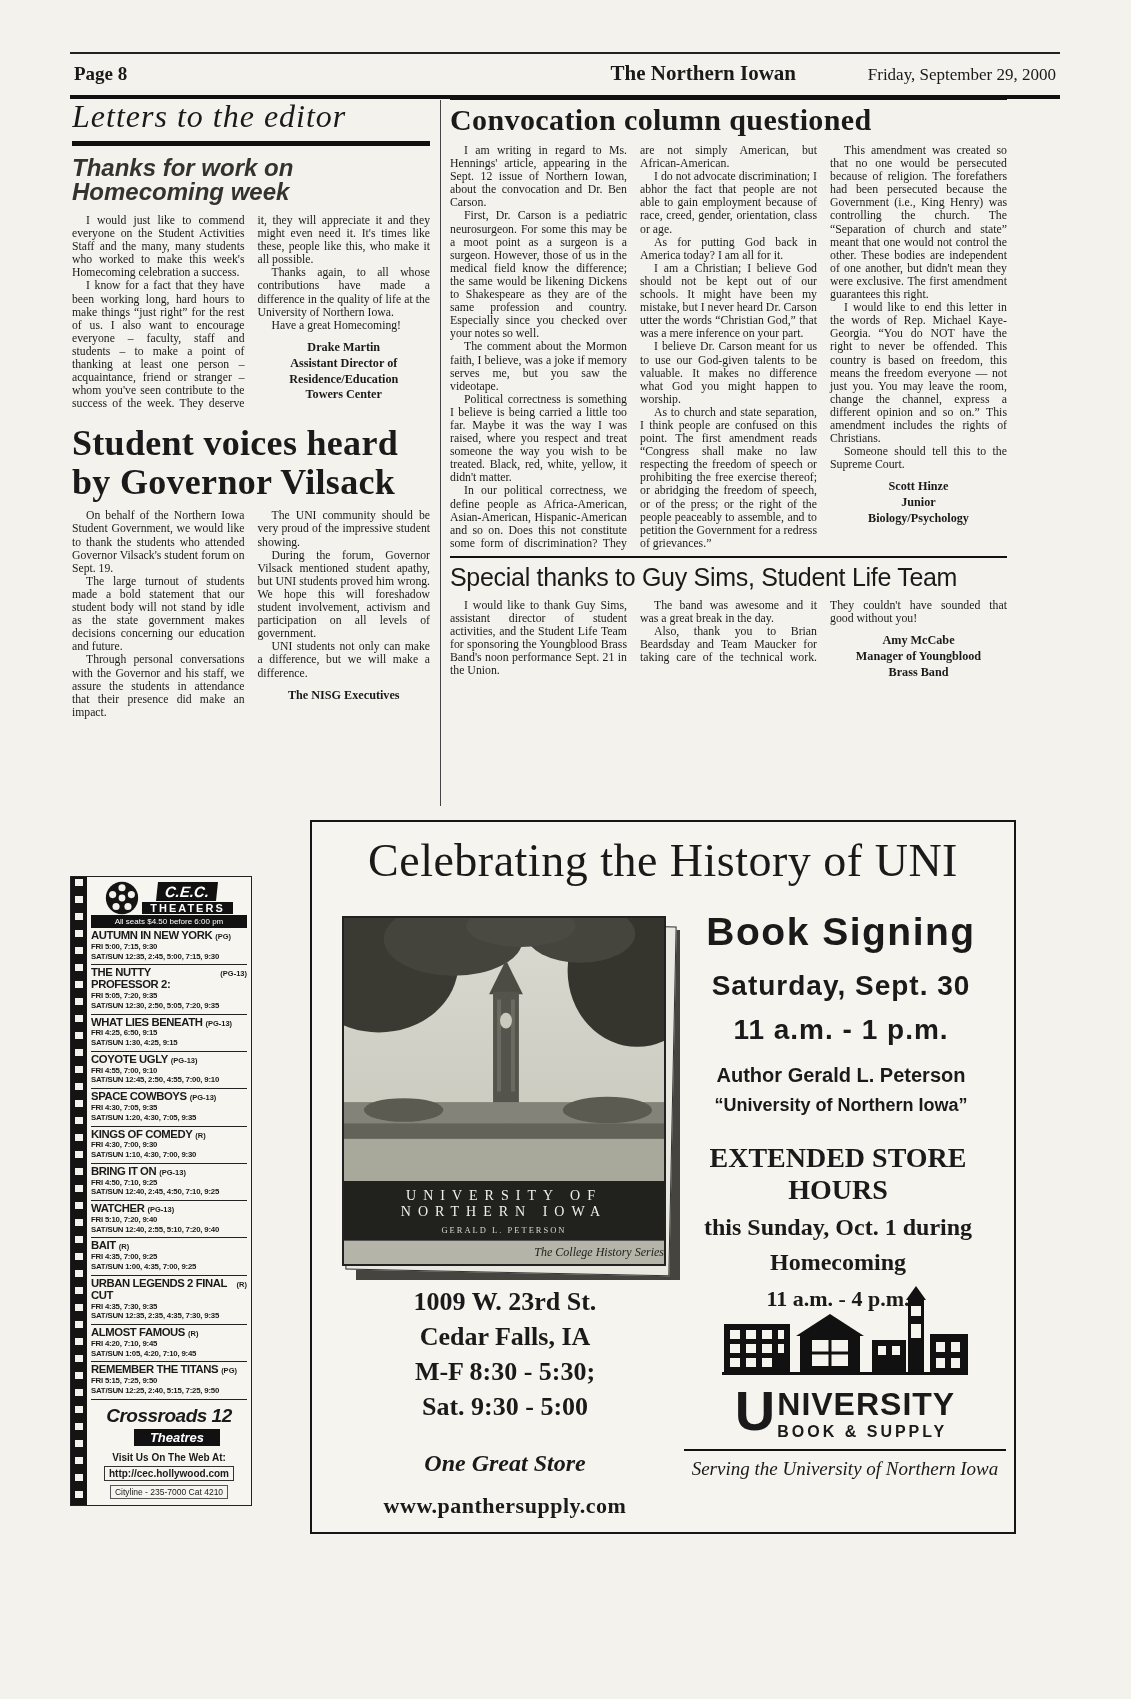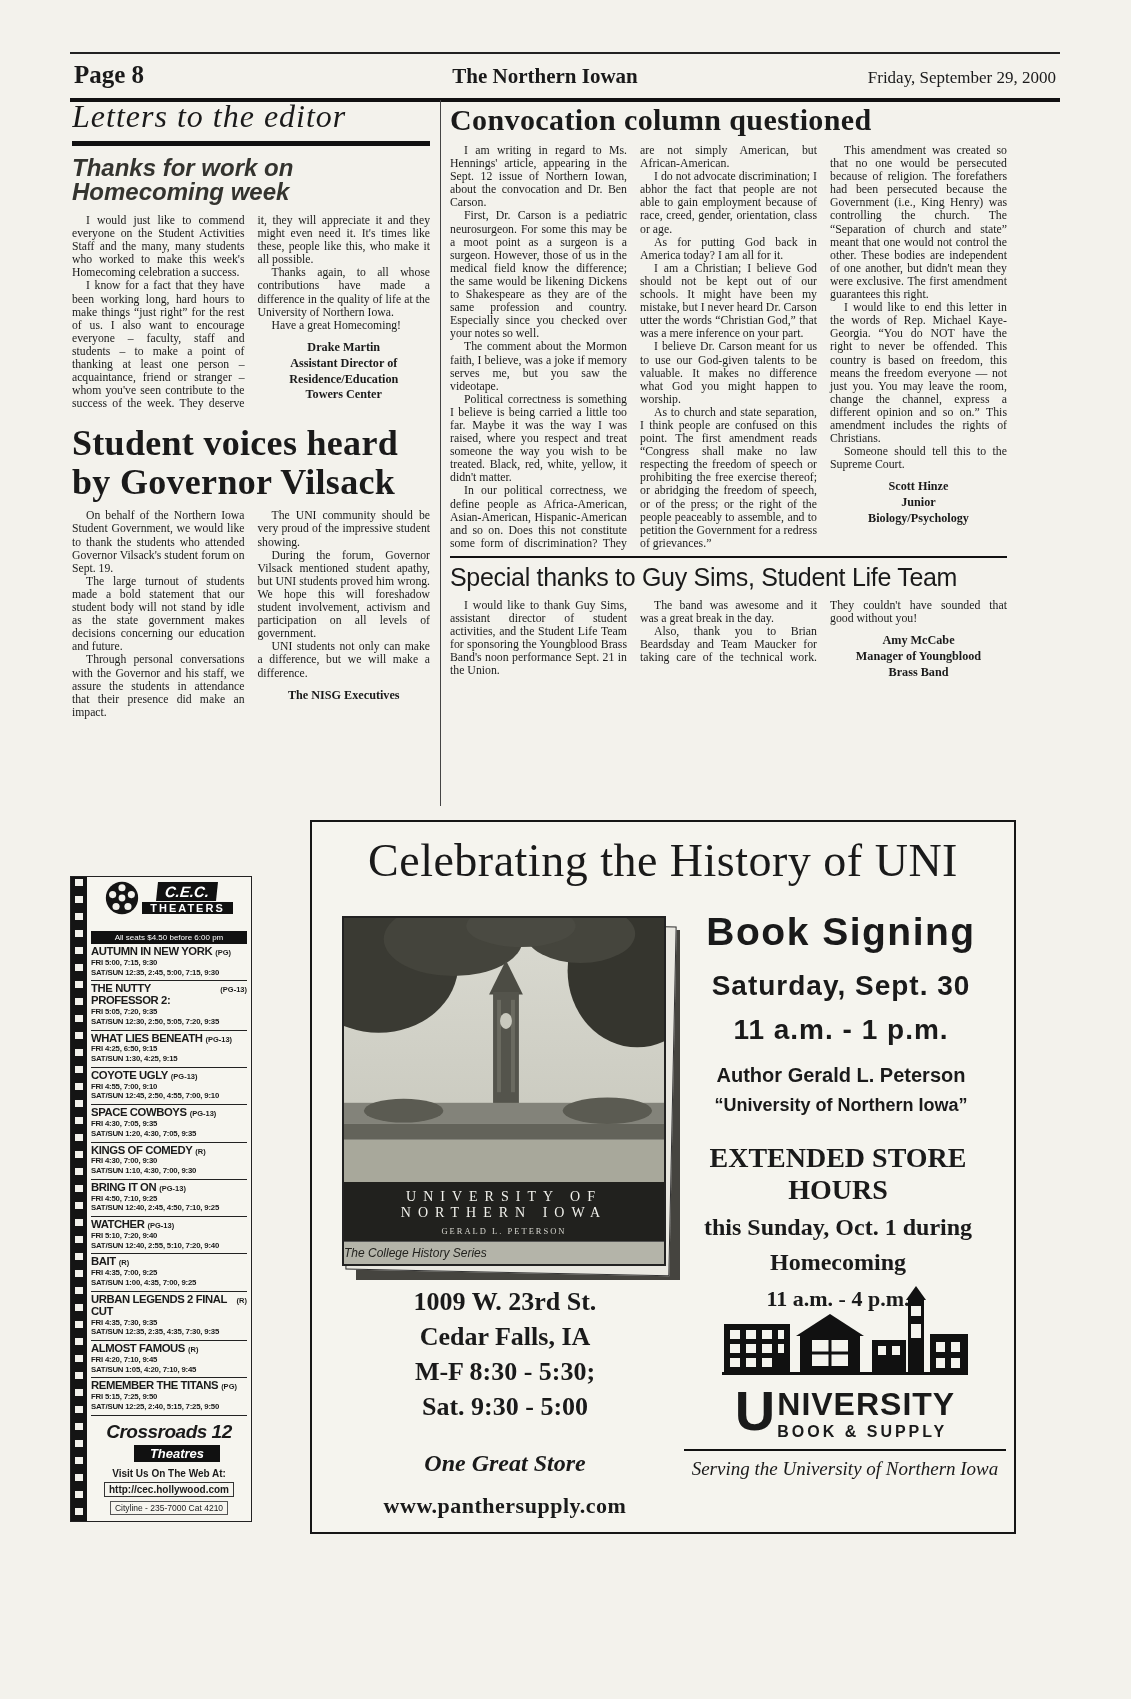--- a/index.html
+++ b/index.html
@@ -8,22 +8,22 @@
     position:relative; width:1131px; height:1699px; margin:0 auto;
     background:#f3f2ec; color:#1a1a1a;
     font-family:"Liberation Serif", serif; overflow:hidden;
   }
   
   .masthead {
     position:absolute; left:70px; top:52px; width:990px;
     border-top:2px solid #222; border-bottom:4px solid #111;
     padding:7px 4px 9px; display:flex; align-items:baseline;
   }
-  .mh-page { font-weight:bold; font-size:25px; width:220px; }
-  .mh-title { font-weight:bold; font-size:21px; flex:1; text-align:center; }
+  .mh-page { font-weight:bold; font-size:19px; width:220px; }
+  .mh-title { font-weight:bold; font-size:21px; flex:1; text-align:right; }
   .mh-date { font-size:17px; width:260px; text-align:right; }
 
   .v-divider { position:absolute; left:440px; top:100px; width:1px; height:706px; background:#444; }
 
   
   .letters-block { position:absolute; left:72px; top:98px; width:358px; height:780px; overflow:hidden; }
   .letters-header {
     font-style:italic; font-weight:normal; font-size:32px; letter-spacing:1px;
     padding-bottom:6px; border-bottom:5px solid #111;
   }
@@ -65,21 +65,21 @@
   .cec-logo { display:flex; align-items:center; justify-content:center; gap:3px; }
   .cec-logo-text { text-align:center; }
   .cec-name {
     display:inline-block; background:#111; color:#fff; font-weight:bold; font-style:italic;
     font-size:15px; padding:1px 8px; transform:skewX(-6deg);
   }
   .cec-theaters {
     display:block; background:#111; color:#fff; font-weight:bold;
     font-size:11px; letter-spacing:2px; padding:0 8px; margin-top:1px;
   }
-  .cec-seats { background:#111; color:#fff; font-size:8px; text-align:center; padding:2px 0; margin-top:16px; }
+  .cec-seats { background:#111; color:#fff; font-size:8px; text-align:center; padding:2px 0; margin-top:0; }
   .movie { border-bottom:1px solid #222; padding:2px 0 3px; }
   .movie-title-row { display:flex; align-items:baseline; gap:3px; }
   .movie-title { font-weight:bold; font-size:11.3px; line-height:1.05; letter-spacing:-0.4px; }
   .movie-rating { font-weight:bold; font-size:7.5px; flex:none; }
   .movie-times { font-weight:bold; font-size:7.8px; line-height:1.25; letter-spacing:-0.2px; }
   .crossroads { text-align:center; padding-top:5px; }
   .cr-name { font-weight:bold; font-style:italic; font-size:19px; letter-spacing:-0.5px; }
   .cr-theatres {
     display:inline-block; background:#111; color:#fff; font-weight:bold; font-style:italic;
     font-size:13px; padding:1px 16px; margin-top:2px;margin-left:16px;
@@ -98,22 +98,22 @@
 
   .book-wrap { position:absolute; left:30px; top:94px; width:324px; height:350px; }
   .book-shadow { position:absolute; left:14px; top:14px; width:100%; height:100%; background:#45443f; }
   .book-sheet { position:absolute; left:7px; top:7px; width:100%; height:100%; background:#e9e8e1; border:1px solid #333; transform:rotate(1.2deg); }
   .book-cover { position:absolute; left:0; top:0; width:100%; height:100%; border:2px solid #222; background:#14b8a6; display:flex; flex-direction:column; }
   .cover-photo { flex:1; width:100%; display:block; }
   .cover-band { background:#21211e; color:#f1f1ec; text-align:center; padding:7px 0 5px; }
   .cover-univ { font-size:14px; letter-spacing:7px; }
   .cover-author { font-size:8.5px; letter-spacing:2px; color:#d6d6cf; margin-top:5px; }
   .cover-series {
-    background:#b4b4a9; color:#23231f; text-align:left; font-style:italic; font-size:12px;
-    padding:4px 0; border-top:1px solid #555; font-family:Liberation Sans, sans-serif;
+    background:#b4b4a9; color:#23231f; text-align:right; font-style:italic; font-size:12px;
+    padding:4px 0; border-top:1px solid #555; font-family:Liberation Serif, serif;
   }
 
   .signing-block { position:absolute; left:368px; top:88px; width:322px; text-align:center; font-family:"Liberation Sans", sans-serif; }
   .bs-title { font-size:39px; font-weight:bold; letter-spacing:1.5px; }
   .bs-date { font-size:28px; font-weight:bold; margin-top:16px; letter-spacing:1px; }
   .bs-time { font-size:28px; font-weight:bold; margin-top:12px; letter-spacing:1px; }
   .bs-author { font-size:20px; font-weight:bold; margin-top:18px; }
   .bs-book { font-size:18px; font-weight:bold; margin-top:8px; }
 
   .hours-block { position:absolute; left:356px; top:320px; width:340px; text-align:center; }

